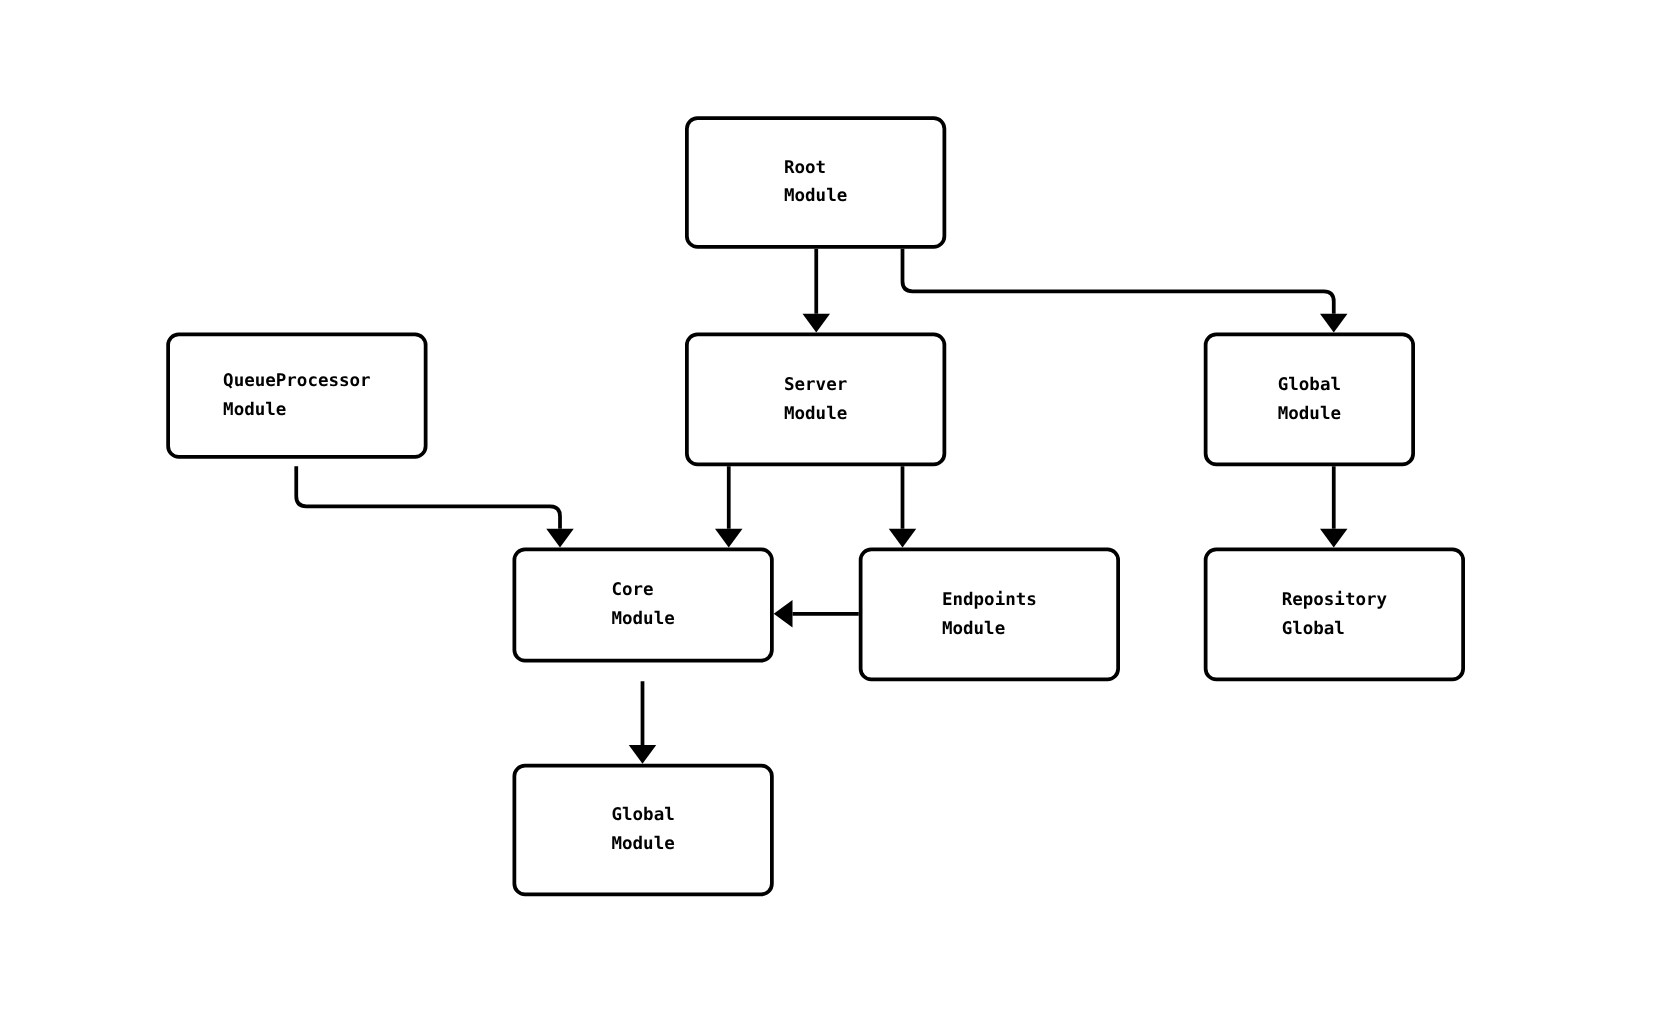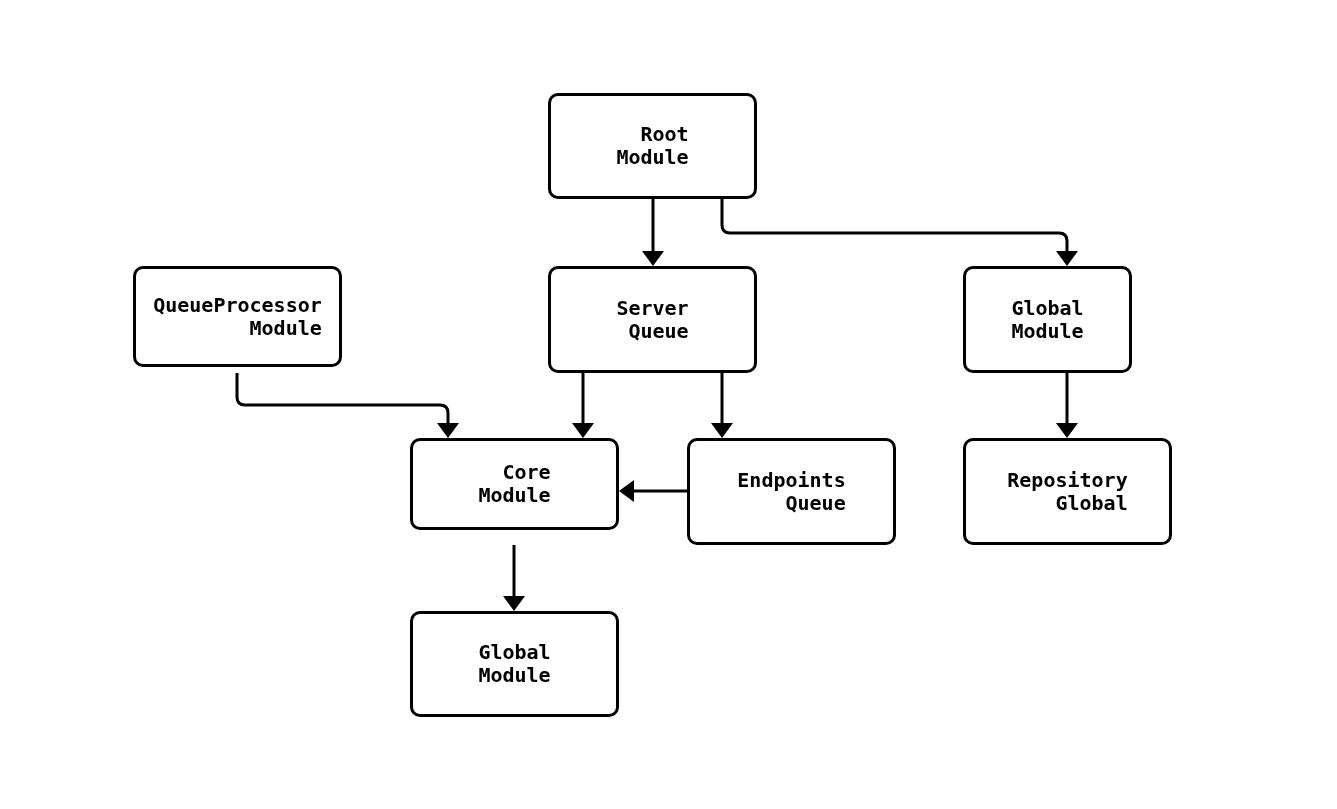--- a/index.html
+++ b/index.html
@@ -27,25 +27,25 @@
     background: #ffffff;
     border: 3px solid #000000;
     border-radius: 10px;
     display: flex;
     align-items: center;
     justify-content: center;
   }
   .node-label {
     font-family: "DejaVu Sans Mono", "Liberation Mono", monospace;
     font-weight: 700;
-    font-size: 20px;
+    font-size: 14px;
     line-height: 23px;
     color: #000000;
     white-space: pre-line;
-    text-align: right;
+    text-align: left;
   }
 </style>
 </head>
 <body style="background: rgb(255, 255, 255);">
 
 <div id="canvas">
   <svg id="edge-layer" width="1337" height="809" viewBox="0 0 1337 809" xmlns="http://www.w3.org/2000/svg">
       <g>
         <path d="M 653 199 L 653 251" fill="none" stroke="#000000" stroke-width="3"></path>
         <polygon points="653,266 642,251 664,251" fill="#000000"></polygon>
@@ -85,36 +85,36 @@
 Module</span>
   </div>
 
   <div class="node" style="left:133px; top:266px; width:209px; height:101px">
     <span class="node-label">QueueProcessor
 Module</span>
   </div>
 
   <div class="node" style="left:548px; top:266px; width:209px; height:107px">
     <span class="node-label">Server
-Queue</span>
+Module</span>
   </div>
 
   <div class="node" style="left:963px; top:266px; width:169px; height:107px">
     <span class="node-label">Global
 Module</span>
   </div>
 
   <div class="node" style="left:410px; top:438px; width:209px; height:92px">
     <span class="node-label">Core
 Module</span>
   </div>
 
   <div class="node" style="left:687px; top:438px; width:209px; height:107px">
     <span class="node-label">Endpoints
-Queue</span>
+Module</span>
   </div>
 
   <div class="node" style="left:963px; top:438px; width:209px; height:107px">
     <span class="node-label">Repository
 Global</span>
   </div>
 
   <div class="node" style="left:410px; top:611px; width:209px; height:106px">
     <span class="node-label">Global
 Module</span>

